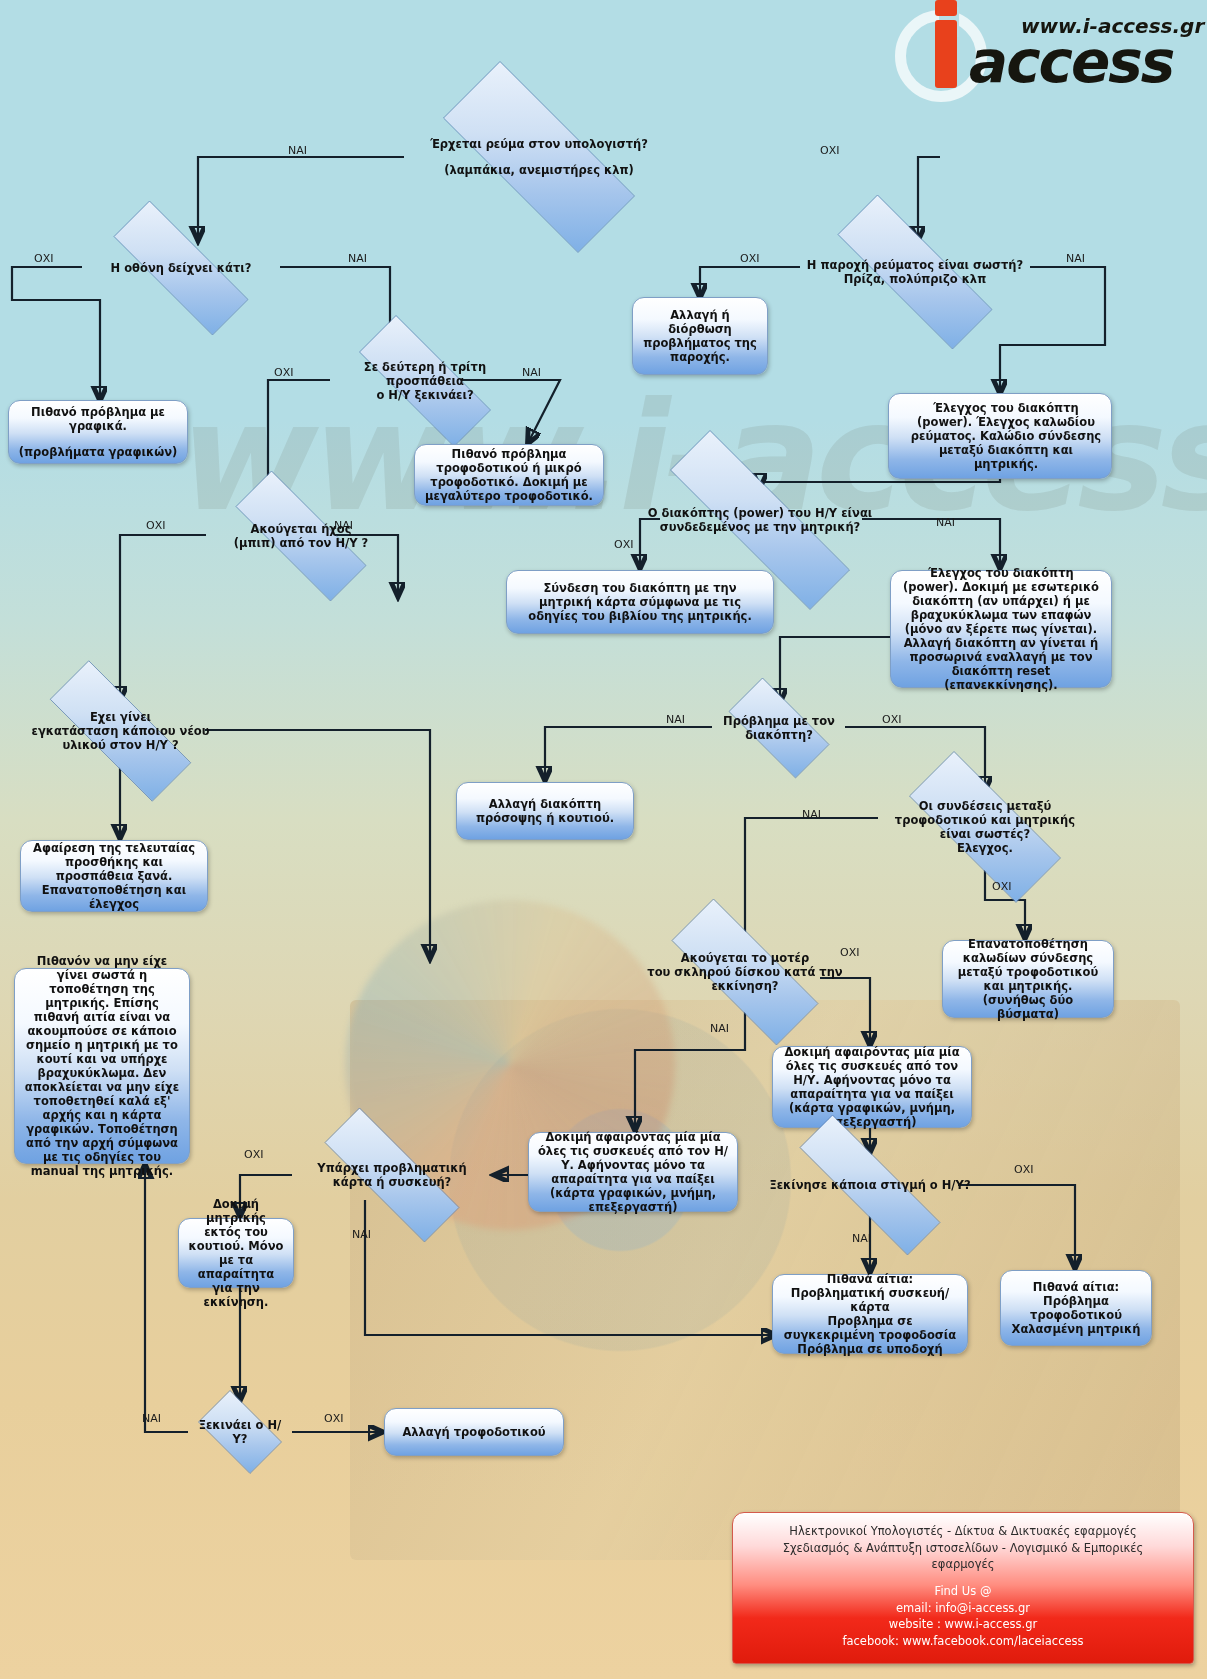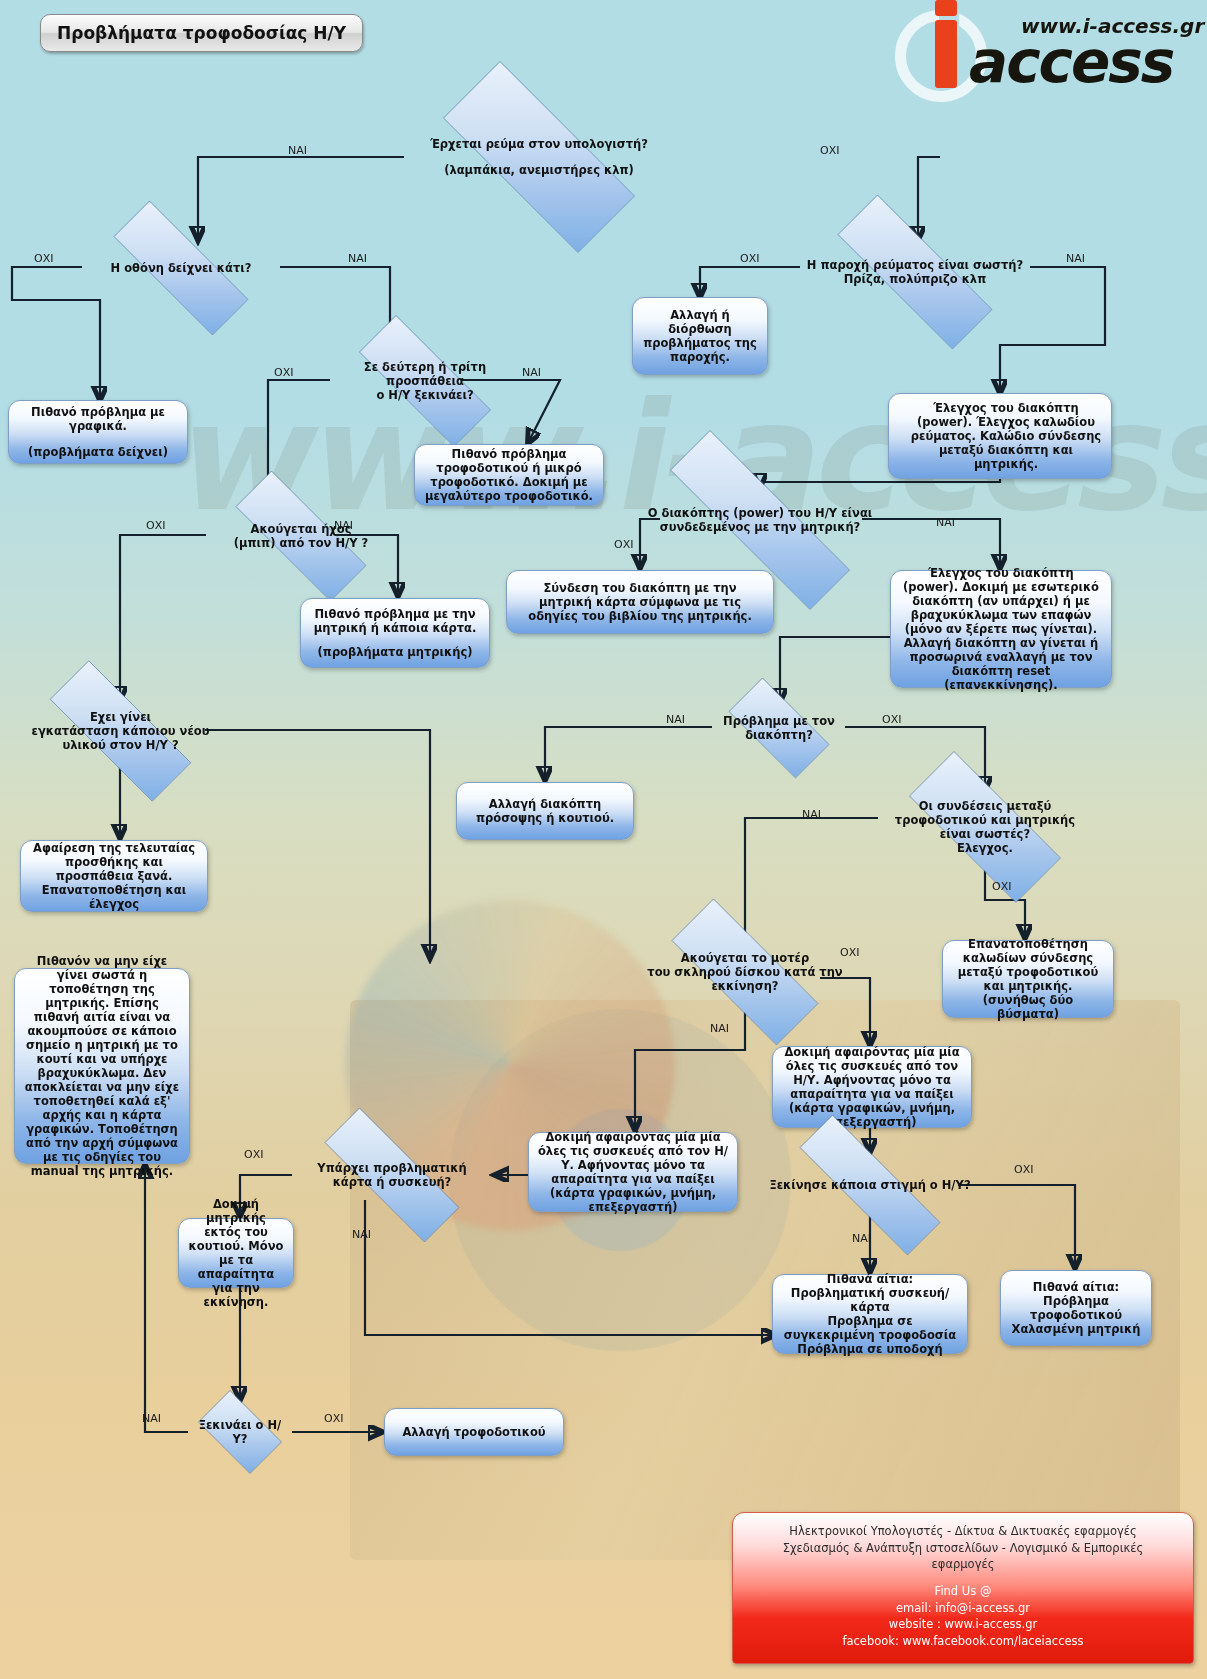--- a/index.html
+++ b/index.html
@@ -151,21 +151,20 @@
 </style>
 </head>
 <body>
 
 <div id="canvas">
 
   <div class="bg-psu"></div>
   <div class="bg-cables"></div>
   <div class="bg-watermark">www.i-access</div>
 
-  <div class="title-chip">Προβλήματα τροφοδοσίας Η/Υ</div>
 
   <div class="logo">
     <div class="ring"></div>
     <div class="i-dot"></div>
     <div class="i-bar"></div>
     <div class="url">www.i-access.gr</div>
     <div class="word">access</div>
   </div>
 
   <svg class="links">
@@ -264,21 +263,21 @@
   </div>
   <div class="elabel" style="left:740px;top:252px;">ΟΧΙ</div>
   <div class="elabel" style="left:1066px;top:252px;">ΝΑΙ</div>
 
   <div class="node box" style="left:632px;top:297px;width:136px;height:78px;">
     <span>Αλλαγή ή διόρθωση προβλήματος της παροχής.</span>
   </div>
 
   <div class="node box" style="left:8px;top:400px;width:180px;height:64px;flex-direction:column;">
     <span>Πιθανό πρόβλημα με γραφικά.</span>
-    <span style="margin-top:12px">(προβλήματα δείχνει)</span>
+    <span style="margin-top:12px">(προβλήματα γραφικών)</span>
   </div>
 
   <div class="node diamond" style="left:330px;top:344px;width:190px;height:74px;">
     <div class="dshape"></div>
     <div class="dtext">
       <div>Σε δεύτερη ή τρίτη</div>
       <div>προσπάθεια</div>
       <div>ο Η/Υ ξεκινάει?</div>
     </div>
   </div>
@@ -314,24 +313,20 @@
   <div class="node diamond" style="left:206px;top:500px;width:190px;height:72px;">
     <div class="dshape"></div>
     <div class="dtext">
       <div>Ακούγεται ήχος</div>
       <div>(μπιπ) από τον Η/Υ ?</div>
     </div>
   </div>
   <div class="elabel" style="left:146px;top:519px;">ΟΧΙ</div>
   <div class="elabel" style="left:334px;top:519px;">ΝΑΙ</div>
 
-  <div class="node box" style="left:300px;top:598px;width:190px;height:70px;flex-direction:column;">
-    <span>Πιθανό πρόβλημα με την μητρική ή κάποια κάρτα.</span>
-    <span style="margin-top:10px">(προβλήματα μητρικής)</span>
-  </div>
 
   <div class="node diamond" style="left:18px;top:692px;width:205px;height:78px;">
     <div class="dshape"></div>
     <div class="dtext">
       <div>Εχει γίνει</div>
       <div>εγκατάσταση κάποιου νέου</div>
       <div>υλικού στον Η/Υ ?</div>
     </div>
   </div>
 

